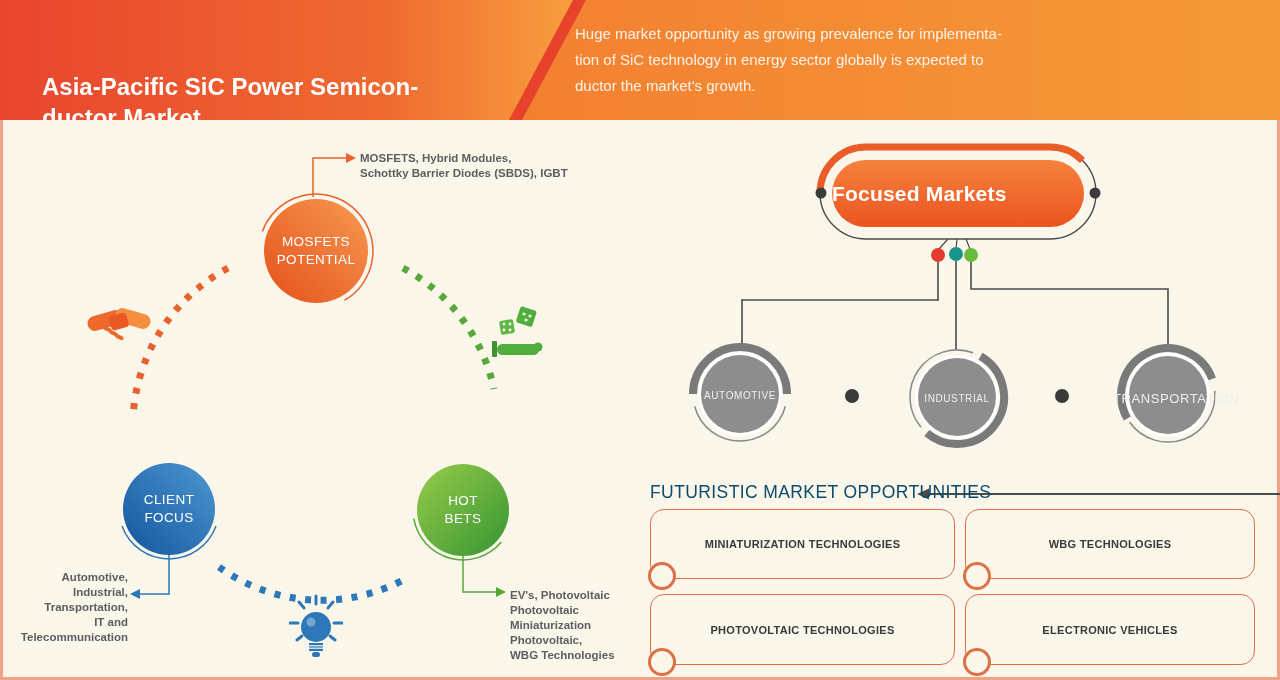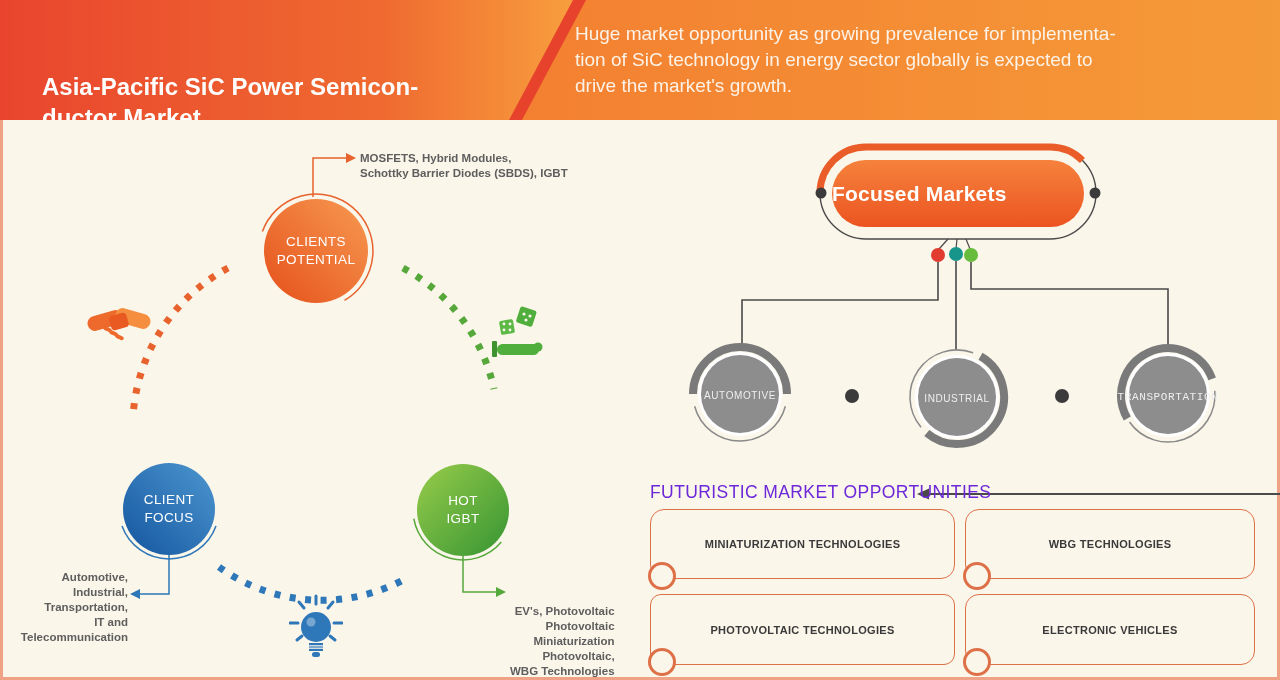--- a/index.html
+++ b/index.html
@@ -10,21 +10,21 @@
   
   #header{left:0;top:0;width:1280px;height:120px;
           background:linear-gradient(90deg,#E9452E 0%,#EF6A30 30%,#F89F3E 45%);}
   #header-right{left:0;top:0;width:1280px;height:120px;
           clip-path:polygon(578px 0,1280px 0,1280px 120px,513px 120px);
           background:linear-gradient(90deg,#F26E2C 0%,#F59A38 100%);}
   #header-stripe{left:0;top:0;width:1280px;height:120px;
           clip-path:polygon(573px 0,586px 0,522px 120px,509px 120px);
           background:#E7432C;}
   #page-title{left:42px;top:27px;color:#fff;font-size:24px;font-weight:bold;line-height:31px;margin-top:44px;}
-  #page-desc{left:575px;top:21px;width:640px;color:#FDF2E7;font-size:19px;line-height:26px;}
+  #page-desc{left:575px;top:21px;width:640px;color:#FDF2E7;font-size:15px;line-height:26px;}
 
   
   #panel{left:0;top:120px;width:1280px;height:560px;background:#FBF6EA;
          border-left:3px solid #F0A287;border-right:3px solid #F0A287;
          border-bottom:3px solid #F0A287;box-sizing:border-box;}
 
   #lines-layer{left:0;top:0;width:1280px;height:680px;z-index:1;}
 
   
   .node{z-index:2;border-radius:50%;color:#fff;display:flex;flex-direction:column;
@@ -33,46 +33,46 @@
   #cp-circle{left:264px;top:199px;width:104px;height:104px;
         background:linear-gradient(225deg,#F79A52 0%,#E85B22 85%);}
   #cf-circle{left:123px;top:463px;width:92px;height:92px;
         background:linear-gradient(225deg,#4D97D0 0%,#1A5CA4 90%);}
   #hb-circle{left:417px;top:464px;width:92px;height:92px;
         background:linear-gradient(135deg,#98CC4A 0%,#3F9A35 90%);}
 
   .note{z-index:2;font-size:11.5px;line-height:15px;color:#5E5E5E;font-weight:bold;}
   #cp-note{left:360px;top:151px;}
   #cf-note{left:4px;top:570px;width:124px;text-align:right;}
-  #hb-note{left:510px;top:604px;text-align:right;}
+  #hb-note{left:510px;top:588px;}
 
   .icon-svg{z-index:2;}
   #handshake-wrap{left:86px;top:296px;}
   #dice-wrap{left:492px;top:306px;}
   #bulb-wrap{left:289px;top:593px;}
 
   
   #fm-pill{left:832px;top:160px;width:252px;height:67px;border-radius:34px;z-index:2;
         background:linear-gradient(180deg,#F5823C,#EC5421);
         color:#fff;font-weight:bold;font-size:21px;letter-spacing:.2px;
         display:flex;align-items:center;justify-content:flex-start;}
   .mkt-svg{z-index:2;}
   #mkt1{left:685px;top:339px;} #mkt2{left:902px;top:342px;} #mkt3{left:1113px;top:340px;}
   .mkt-label{z-index:3;width:110px;text-align:center;color:#EEEEEE;
         font-size:10px;letter-spacing:.6px;}
-  #ml1{left:685px;top:390px;} #ml2{left:902px;top:393px;} #ml3{left:1113px;top:391px;font-size:11px;font-family:Liberation Mono, monospace;}
-
-  
-  #fm-heading{left:650px;top:482px;font-size:17.5px;color:#6d28d9;letter-spacing:.4px;z-index:2;}
+  #ml1{left:685px;top:390px;} #ml2{left:902px;top:393px;} #ml3{left:1113px;top:391px;font-size:13px;}
+
+  
+  #fm-heading{left:650px;top:482px;font-size:17.5px;color:#0c4a6e;letter-spacing:.4px;z-index:2;}
   .opp-box{border:1.6px solid #DE7048;border-radius:14px;z-index:2;
         display:flex;align-items:center;justify-content:center;
         font-weight:bold;font-size:11px;letter-spacing:.3px;color:#3A3A3A;}
   #box1{left:650px;top:509px;width:303px;height:68px;}
   #box2{left:965px;top:509px;width:288px;height:68px;}
-  #box3{left:650px;top:594px;width:303px;height:69px;border-radius:11px;}
+  #box3{left:650px;top:594px;width:303px;height:69px;}
   #box4{left:965px;top:594px;width:288px;height:69px;}
   .opp-ring{width:22px;height:22px;border-radius:50%;border:3.5px solid #DE7048;
         background:#FBF6EA;z-index:3;}
   #ring1{left:648px;top:562px;} #ring2{left:963px;top:562px;}
   #ring3{left:648px;top:648px;} #ring4{left:963px;top:648px;}
 </style>
 </head>
 <body>
 
 <div id="page">
@@ -80,21 +80,21 @@
   <div class="abs" id="header"></div>
   <div class="abs" id="header-right"></div>
   <div class="abs" id="header-stripe"></div>
   <div class="abs" id="page-title">
     <span>Asia-Pacific SiC Power Semicon-</span><br>
     <span>ductor Market</span>
   </div>
   <div class="abs" id="page-desc">
     <span>Huge market opportunity as growing prevalence for implementa-</span><br>
     <span>tion of SiC technology in energy sector globally is expected to</span><br>
-    <span>drive the market's growth.</span>
+    <span>ductor the market's growth.</span>
   </div>
 
   <div class="abs" id="panel"></div>
 
   <svg class="abs" id="lines-layer" width="1280" height="680" viewBox="0 0 1280 680">
 
     <path d="M 228 268 A 181 181 0 0 0 133 417" stroke="#E8622D" stroke-width="7" stroke-dasharray="6 9.5" fill="none"></path>
     <path d="M 403 268 A 181 181 0 0 1 494 389" stroke="#57A83B" stroke-width="7" stroke-dasharray="6 9.5" fill="none"></path>
     <path d="M 219 567 A 175 175 0 0 0 407 578" stroke="#2E77B8" stroke-width="7" stroke-dasharray="6 9.5" fill="none"></path>
 
@@ -127,30 +127,30 @@
     <polyline points="971,262 971,289 1168,289 1168,347" stroke="#4A4A4A" stroke-width="1.6" fill="none"></polyline>
 
     <circle cx="852" cy="396" r="7" fill="#3B3B3B"></circle>
     <circle cx="1062" cy="396" r="7" fill="#3B3B3B"></circle>
 
     <line x1="929" y1="494" x2="1280" y2="494" stroke="#4A4A4A" stroke-width="2"></line>
     <polygon points="929,488.5 917,494 929,499.5" fill="#4A4A4A"></polygon>
   </svg>
 
   <div class="abs node" id="cp-circle">
-    <span>CLIENTS</span>
+    <span>MOSFETS</span>
     <span>POTENTIAL</span>
   </div>
   <div class="abs node" id="cf-circle">
     <span>CLIENT</span>
     <span>FOCUS</span>
   </div>
   <div class="abs node" id="hb-circle">
     <span>HOT</span>
-    <span>IGBT</span>
+    <span>BETS</span>
   </div>
 
   <div class="abs note" id="cp-note">
     <span>MOSFETS, Hybrid Modules,</span><br>
     <span>Schottky Barrier Diodes (SBDS), IGBT</span>
   </div>
   <div class="abs note" id="cf-note">
     <span>Automotive, Industrial,</span><br>
     <span>Transportation,</span><br>
     <span>IT and</span><br>

